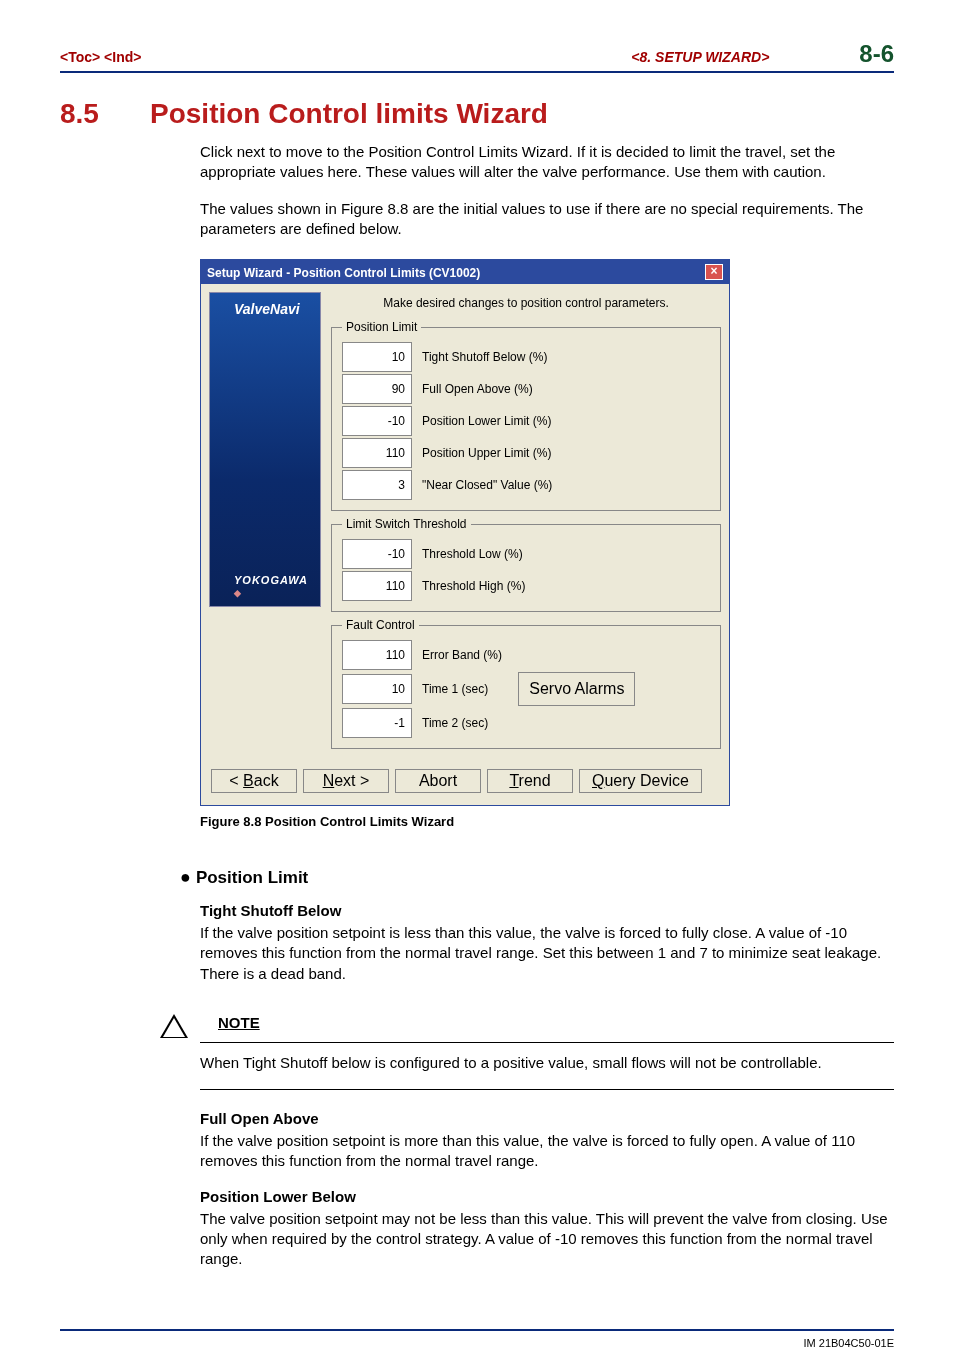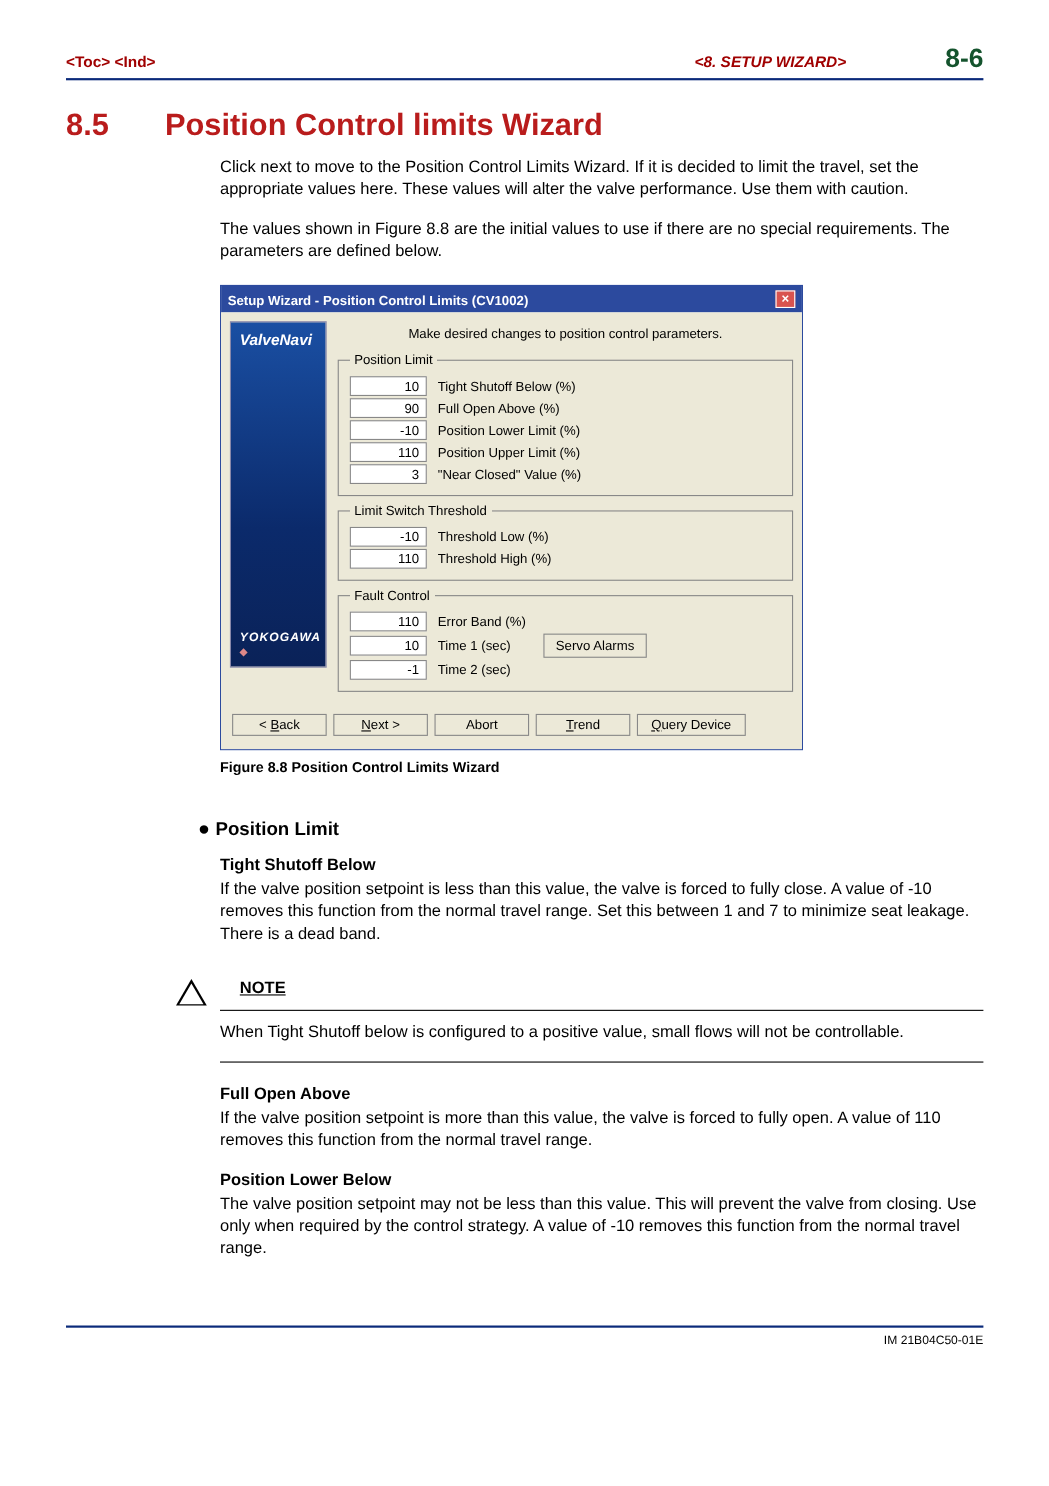--- a/index.html
+++ b/index.html
@@ -90,30 +90,30 @@
   }
   .dialog-body {
     background: #ece9d8;
     padding: 8px;
   }
   .dialog-inner {
     display: flex;
     gap: 10px;
   }
   .sidebar-img {
-    width: 88px;
+    width: 112px;
     height: 315px;
     background: linear-gradient(180deg, #1a4fa3 0%, #0b2a6b 60%, #0a2258 100%);
     display: flex;
     flex-direction: column;
     justify-content: space-between;
     color: #fff;
     font-weight: bold;
     font-style: italic;
-    padding: 8px 8px;
+    padding: 8px 24px;
     border:1px solid #88a;
   }
   .brand-top { font-size: 14px; }
   .brand-bot { font-size: 11px; letter-spacing: 1px; }
   .brand-bot::after { content:" ◆"; color:#d88; font-style:normal; font-size:9px; }
   .right-col { flex: 1; }
   .instr { text-align: center; margin: 4px 0 10px; font-size:12px; }
   fieldset {
     border: 1px solid #888;
     margin: 0 0 6px 0;
@@ -125,34 +125,34 @@
     font-size: 12px;
   }
   .row {
     display: flex;
     align-items: center;
     gap: 10px;
     margin: 2px 0;
   }
   .inp {
     width: 70px;
-    height: 18px;
+    height: 30px;
     border: 1px solid #888;
     background: #fff;
     text-align: right;
     padding: 0 6px;
     font-size: 12px;
     font-family: inherit;
   }
   .lbl { font-size: 12px; }
   .btn {
     background: #ece9d8;
     border: 1px solid #888;
     padding: 2px 12px;
-    font-size: 12px;
+    font-size: 16px;
     font-family: inherit;
     min-width: 86px;
   }
   .btn u { text-decoration: underline; }
   .btn-row {
     margin-top: 10px;
     display: flex;
     gap: 6px;
     justify-content: flex-start;
     padding: 4px 2px;

